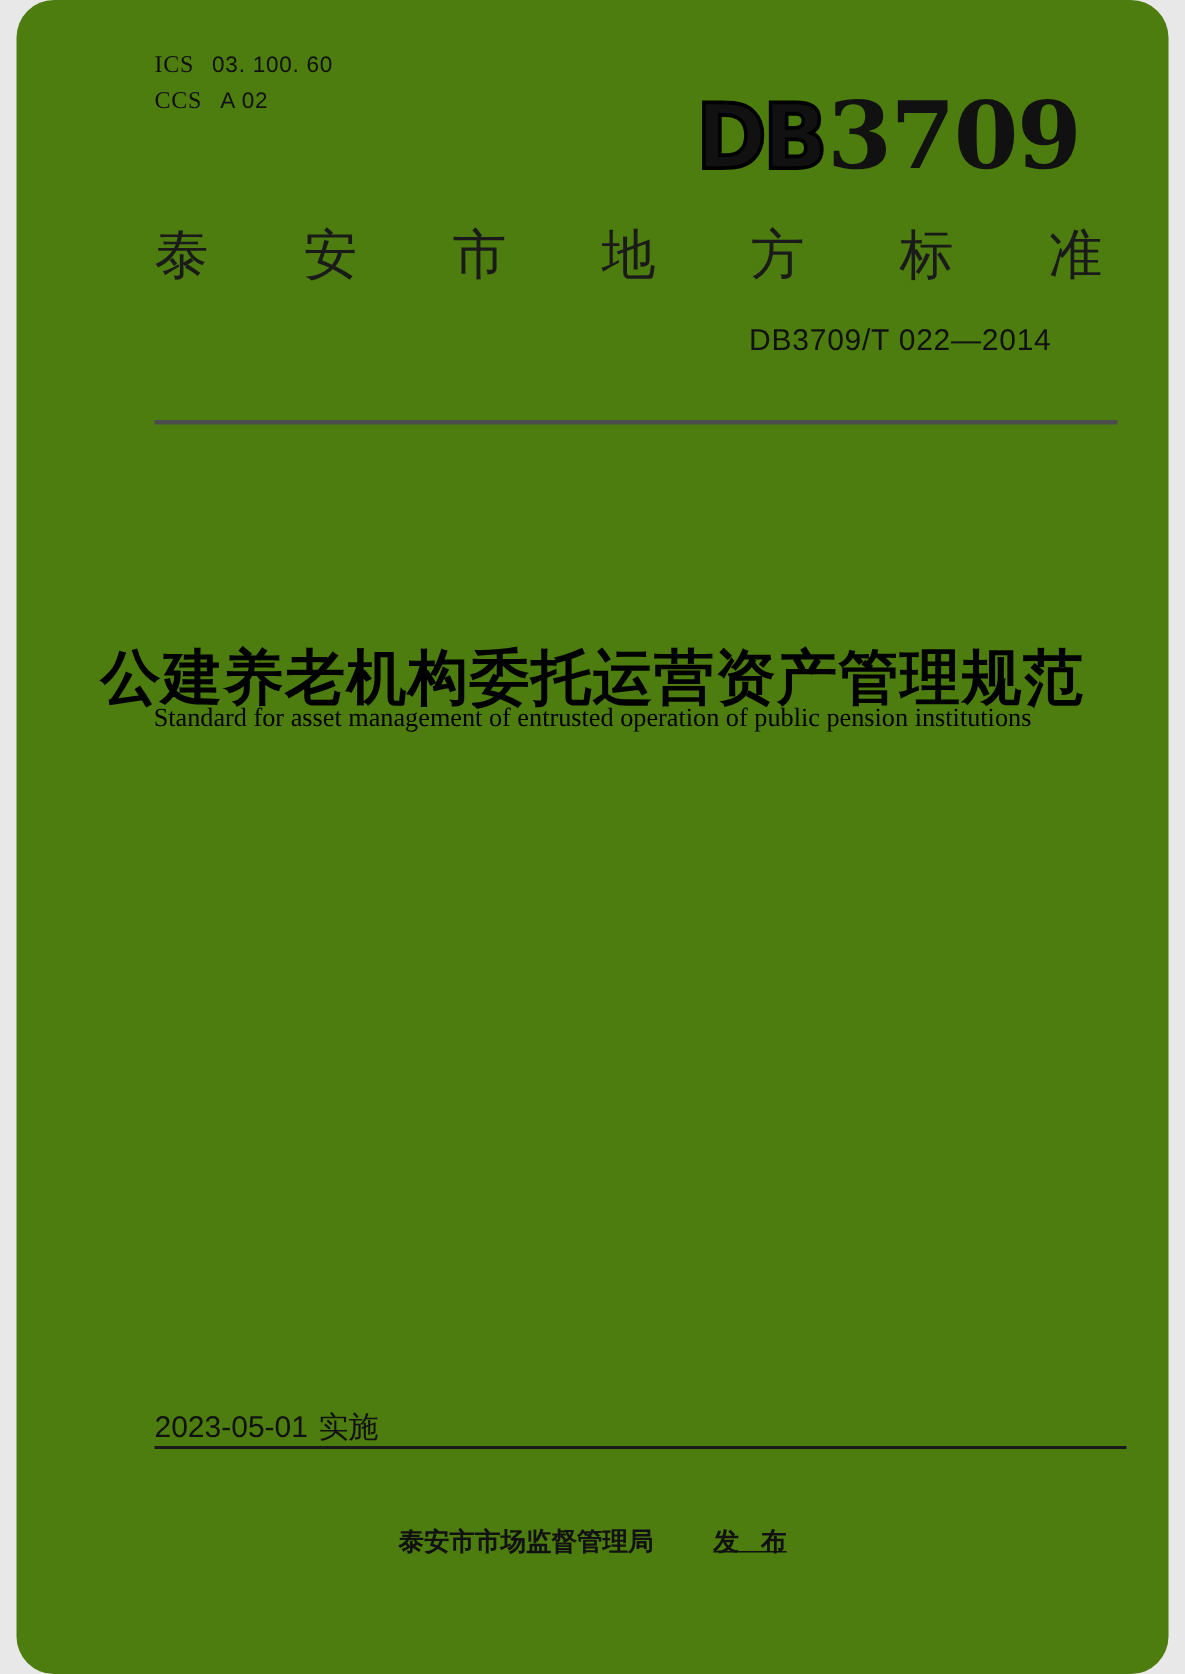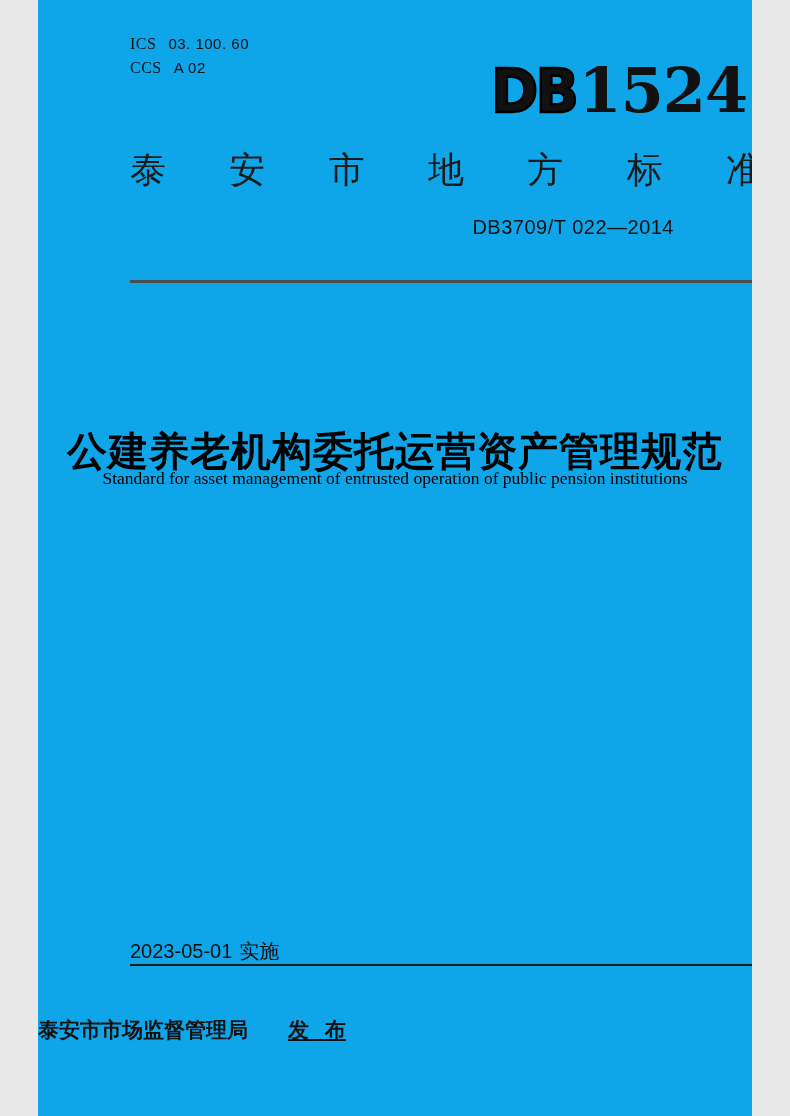--- a/index.html
+++ b/index.html
@@ -1,25 +1,26 @@
 <!DOCTYPE html>
 <html><head>
 <meta charset="utf-8">
 <style>
   * { margin: 0; padding: 0; box-sizing: border-box; }
   html, body { background: #e8e8e8; }
   .page {
     position: relative;
-    width: 714px;
+    width: 768px;
     height: 1116px;
     margin: 0 auto;
-    background: #0ea5e9;
+    background: #4d7c0f;
     color: #111;
     font-family: "Liberation Sans", "DejaVu Sans", sans-serif;
     overflow: hidden;
+    border-radius: 25px;
   }
 
   
   .ics-block {
     position: absolute;
     left: 92px;
     top: 32px;
     line-height: 24px;
     white-space: nowrap;
   }
@@ -136,23 +137,24 @@
     height: 2px;
     background: #1a1a1a;
   }
 
   .publisher-row {
     position: absolute;
     left: 0;
     top: 1016px;
     width: 100%;
     display: flex;
+    justify-content: center;
     align-items: baseline;
     gap: 40px;
-    font-size: 21px;
+    font-size: 17px;
     font-weight: bold;
     white-space: nowrap;
   }
   .publish-action { word-spacing: 10px; text-decoration: underline; }
 </style>
 </head>
 <body>
 
 <div class="page">
 
@@ -161,21 +163,21 @@
       <span class="ics-label">ICS</span>
       <span class="ics-value">03. 100. 60</span>
     </div>
     <div class="ics-row">
       <span class="ics-label">CCS</span>
       <span class="ics-value">A 02</span>
     </div>
   </div>
 
   <div class="logo">
-    <span class="logo-prefix">DB</span><span class="logo-digits">1524</span>
+    <span class="logo-prefix">DB</span><span class="logo-digits">3709</span>
   </div>
 
   <div class="standard-heading">
     <span>泰</span>
     <span>安</span>
     <span>市</span>
     <span>地</span>
     <span>方</span>
     <span>标</span>
     <span>准</span>

